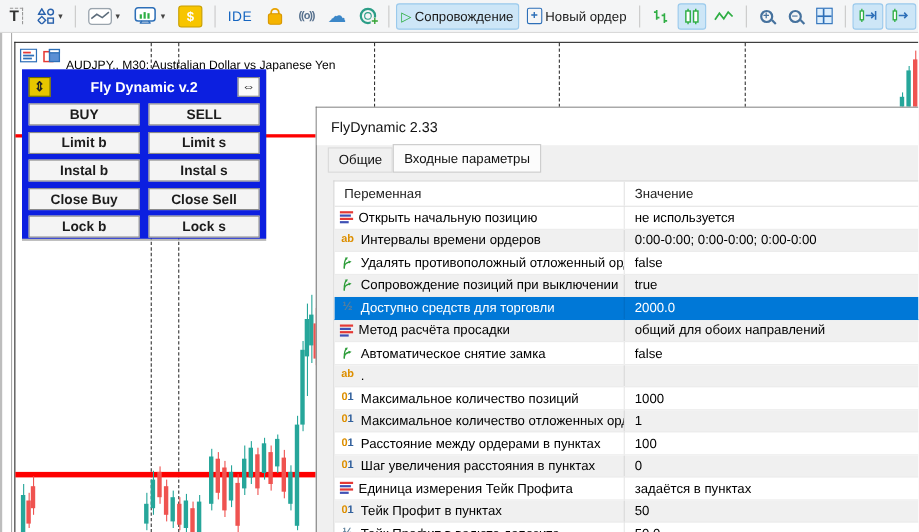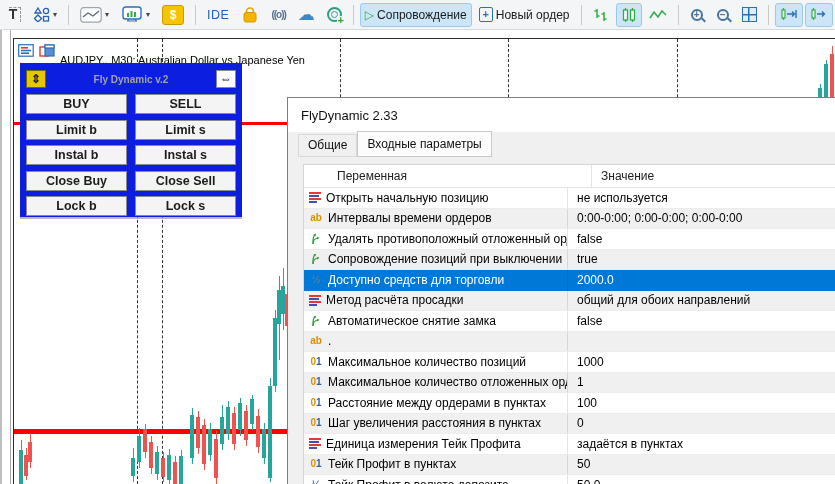--- a/index.html
+++ b/index.html
@@ -46,42 +46,42 @@
   .chart-title-row{position:absolute;left:18px;top:42px;height:16px;display:flex;align-items:center;gap:5px;z-index:4;}
   .chart-title{font-size:11px;color:#000;margin-top:20px;}
   .gridline{position:absolute;top:39px;width:0;border-left:1px dashed #333;z-index:1;}
   .redline{position:absolute;left:14px;background:#fe0000;z-index:2;}
   .candle{position:absolute;z-index:3;}
 
   
   .fly-panel{position:absolute;left:20px;top:63px;width:222px;height:154px;background:#0c1fe0;
              z-index:5;box-sizing:border-box;padding:4px 6px 6px 6px;box-shadow:0 2px 0 rgba(128,128,128,.55);}
   .fly-header{height:24px;display:flex;align-items:center;justify-content:space-between;}
-  .fly-title{color:#a3a3a3;font-size:10px;font-weight:bold;flex:1;text-align:center;}
+  .fly-title{color:#ffffff;font-size:13px;font-weight:bold;flex:1;text-align:center;}
   .fly-mini{width:20px;height:18px;display:flex;align-items:center;justify-content:center;
             font-size:12px;font-weight:bold;border:1px solid #6b6b00;box-sizing:border-box;}
   .fly-mini.move{background:#e7c600;color:#222;}
   .fly-mini.widen{background:#fbfbfb;color:#222;border-color:#888;}
   .fly-grid{display:grid;grid-template-columns:1fr 1fr;column-gap:8px;row-gap:5.5px;margin-top:3px;}
   .fly-btn{height:20px;background:#f4f4f4;border:1px solid #8a8a8a;box-sizing:border-box;
            display:flex;align-items:center;justify-content:center;font-size:12.5px;font-weight:600;color:#1c1c1c;}
 
   
   .dialog{position:absolute;left:287px;top:97px;width:548px;height:387px;background:#f0f0f0;
           border-left:1px solid #7e7e7e;border-top:1px solid #7e7e7e;box-sizing:border-box;z-index:10;}
   .dlg-titlebar{height:34px;background:#fff;display:flex;align-items:center;padding-left:13px;
                 font-size:13px;color:#111;}
   .dlg-tabs{position:absolute;left:10px;top:36px;display:flex;align-items:flex-end;height:23px;z-index:2;justify-content:space-between;}
   .dlg-tab{padding:3px 9px 4px 9px;font-size:12px;color:#111;background:#f0f0f0;
            border:1px solid #d9d9d9;box-sizing:border-box;}
   .dlg-tab.active{background:#fcfcfc;border-color:#c9c9c9;padding-top:5px;padding-bottom:5px;position:relative;}
   .param-table{position:absolute;left:15px;top:66px;right:-2px;bottom:0;background:#fff;
                border:1px solid #d5d5d5;border-right:none;border-bottom:none;box-sizing:border-box;overflow:hidden;}
   .pt-header{height:22px;display:flex;border-bottom:1px solid #e3e3e3;color:#222;font-size:12px;align-items:center;}
-  .pt-header .c1{width:263px;padding-left:9px;box-sizing:border-box;margin-left:24px;}
+  .pt-header .c1{width:263px;padding-left:9px;box-sizing:border-box;}
   .pt-header .c2{flex:1;padding-left:9px;border-left:1px solid #e3e3e3;box-sizing:border-box;height:100%;display:flex;align-items:center;}
   .param-row{height:20.5px;display:flex;align-items:center;font-size:12px;color:#000;
              border-bottom:1px solid #ececec;box-sizing:border-box;}
   .param-row.shaded{background:#f0f0f0;}
   .param-row.selected{background:#0078d7;color:#fff;border-bottom-color:#0078d7;}
   .param-row .c1{width:263px;display:flex;align-items:center;gap:5px;padding-left:5px;box-sizing:border-box;overflow:hidden;white-space:nowrap;}
   .param-row .c2{flex:1;padding-left:9px;border-left:1px solid rgba(0,0,0,.10);box-sizing:border-box;
                  height:100%;display:flex;align-items:center;overflow:hidden;white-space:nowrap;}
   .pi{display:inline-flex;width:14px;height:12px;align-items:center;justify-content:center;flex:0 0 auto;
       font-size:10px;line-height:1;}

